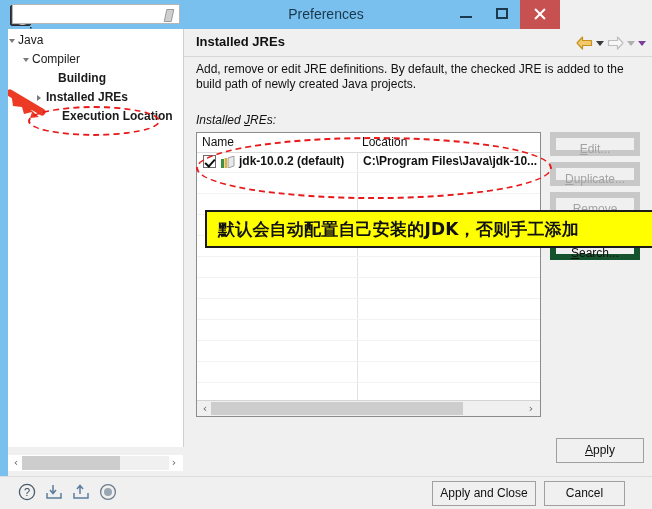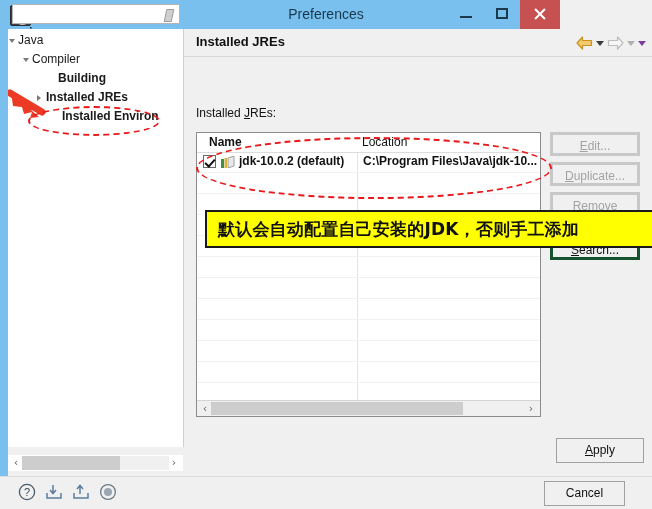--- a/index.html
+++ b/index.html
@@ -65,49 +65,49 @@
   .pagetitle{position:absolute;left:12px;top:5px;font-size:13px;font-weight:bold;color:#111;}
   .navicons{position:absolute;right:6px;top:5px;height:18px;display:flex;align-items:center;gap:3px;}
   .navarrow{position:relative;width:17px;height:14px;}
   .navarrow svg{display:block;}
   .caret{width:0;height:0;border-left:4.5px solid transparent;border-right:4.5px solid transparent;
          border-top:5px solid #3b3b3b;}
   .caret.gray{border-top-color:#b0b0b0;}
   .caret.purple{border-top-color:#7a3f9d;}
 
   .desc{position:absolute;left:12px;top:33px;width:432px;font-size:12px;line-height:15px;color:#111;}
-  .fieldlabel{position:absolute;left:12px;top:77px;font-size:12px;color:#111;}
+  .fieldlabel{position:absolute;left:12px;top:84px;font-size:12px;color:#111;font-style:italic;}
   .fieldlabel u{text-decoration:underline;}
 
   
   .table{position:absolute;left:12px;top:103px;width:345px;height:285px;background:#fff;
          border:1px solid #8c8c8c;box-sizing:border-box;overflow:hidden;}
   .thead{position:absolute;left:0;top:0;width:345px;height:19px;background:#fff;border-bottom:1px solid #dcdcdc;}
   .th{position:absolute;top:0;height:19px;line-height:19px;font-size:12px;color:#111;}
-  .th.c1{left:12px;font-weight:bold;}
+  .th.c1{left:5px;}
   .th.c2{left:165px;}
   .colsep{position:absolute;left:160px;top:0;width:1px;height:285px;background:#e3e3e3;}
   .rows{position:absolute;left:0;top:19px;width:345px;}
   .row{position:relative;height:20px;border-bottom:1px solid #f2f2f2;}
   .row.first{font-weight:bold;}
   .cb{position:absolute;left:6px;top:3px;width:13px;height:13px;background:#fff;
       border:1px solid #6b6b6b;box-sizing:border-box;}
   .cb:after{content:"";position:absolute;left:3px;top:1px;width:4px;height:8px;
             border:solid #111;border-width:0 2px 2px 0;transform:rotate(42deg);}
   .jreicon{position:absolute;left:24px;top:4px;width:14px;height:12px;}
   .cell1{position:absolute;left:42px;top:2px;font-size:12px;white-space:nowrap;}
   .cell2{position:absolute;left:166px;top:2px;font-size:12px;white-space:nowrap;}
   
   .tscroll{position:absolute;left:0;bottom:0;width:343px;height:15px;background:#f0f0f0;border-top:1px solid #d4d4d4;}
   .tscroll .thumb{position:absolute;left:14px;top:1px;width:252px;height:13px;background:#cdcdcd;}
 
   
   .btncol{position:absolute;left:366px;top:103px;width:90px;}
   .sbtn{position:relative;width:90px;height:24px;margin-bottom:6px;background:#f0f0f0;
-        border:3px solid #14532d;box-sizing:border-box;font-size:12px;color:#111;
+        border:6px solid #14532d;box-sizing:border-box;font-size:12px;color:#111;
         line-height:22px;text-align:center;}
   .sbtn.focus{border:1px solid #7eb4ea;}
   .sbtn.focus:after{content:"";position:absolute;left:1px;top:1px;right:1px;bottom:1px;
                     border:1px dotted #6f6f6f;}
   .sbtn.disabled{color:#a3a3a3;border-color:#c8c8c8;}
   .sbtn u{text-decoration:underline;}
   .gap{height:14px;}
 
   
   .applybtn{position:absolute;left:556px;top:438px;width:88px;height:25px;background:#f0f0f0;
@@ -174,21 +174,21 @@
           <span class="tlabel" style="left: 24px;">Compiler</span>
         </div>
         <div class="tnode bold">
           <span class="tlabel" style="left: 50px;">Building</span>
         </div>
         <div class="tnode bold">
           <span class="arrow" style="left: 29px;"></span>
           <span class="tlabel" style="left: 38px;">Installed JREs</span>
         </div>
         <div class="tnode bold">
-          <span class="tlabel" style="left: 54px;">Installed Environ</span>
+          <span class="tlabel" style="left: 54px;">Execution Location</span>
         </div>
       </div>
   </div>
 
   <div class="lscroll">
     <div class="trough"></div>
     <div class="thumb"></div>
     <div class="sb-arrow" style="left:2px">‹</div>
     <div class="sb-arrow" style="left:160px">›</div>
   </div>
@@ -207,20 +207,21 @@
         <span class="navarrow">
           <svg width="17" height="14" viewBox="0 0 17 14">
             <path d="M10.5 1 L16 7 L10.5 13 L10.5 9.5 L1.5 9.5 L1.5 4.5 L10.5 4.5 Z" fill="#f7f7f7" stroke="#bdbdbd" stroke-width="1.2" stroke-linejoin="round"></path>
           </svg>
         </span>
         <span class="caret gray"></span>
         <span class="caret purple"></span>
       </div>
     </div>
 
+    <div class="desc">Add, remove or edit JRE definitions. By default, the checked JRE is added to the build path of newly created Java projects.</div>
 
     <div class="fieldlabel">
       Installed <u>J</u>REs:
     </div>
 
     <div class="table">
       <div class="colsep"></div>
       <div class="thead">
         <div class="th c1">Name</div>
         <div class="th c2">Location</div>
@@ -289,20 +290,21 @@
           <path d="M8 11 L8 3 M5 6 L8 2.5 L11 6" fill="none" stroke="#5b7d9e" stroke-width="1.5"></path>
         </svg>
       </span>
       <span class="fbtn">
         <svg width="18" height="18" viewBox="0 0 18 18">
           <circle cx="9" cy="9" r="7.4" fill="none" stroke="#6b7c8c" stroke-width="1.3"></circle>
           <circle cx="9" cy="9" r="4" fill="#9aa6b1"></circle>
         </svg>
       </span>
     </div>
+    <div class="dlgbtn applyclose">Apply and Close</div>
     <div class="dlgbtn cancel">Cancel</div>
   </div>
 
   <svg class="anno" style="left:8px;top:88px;" width="60" height="34" viewBox="0 0 60 34">
     <path d="M3 4 L30 20 L23 22 L31 29 L22 30 L24 24 L16 26 L14 19 L5 18 Z" fill="#ec3a24"></path>
     <path d="M2 5 L34 24" stroke="#ec3a24" stroke-width="7" stroke-linecap="round"></path>
   </svg>
 
   <div class="anno ellipse" style="left:28px;top:106px;width:128px;height:26px;"></div>
 

